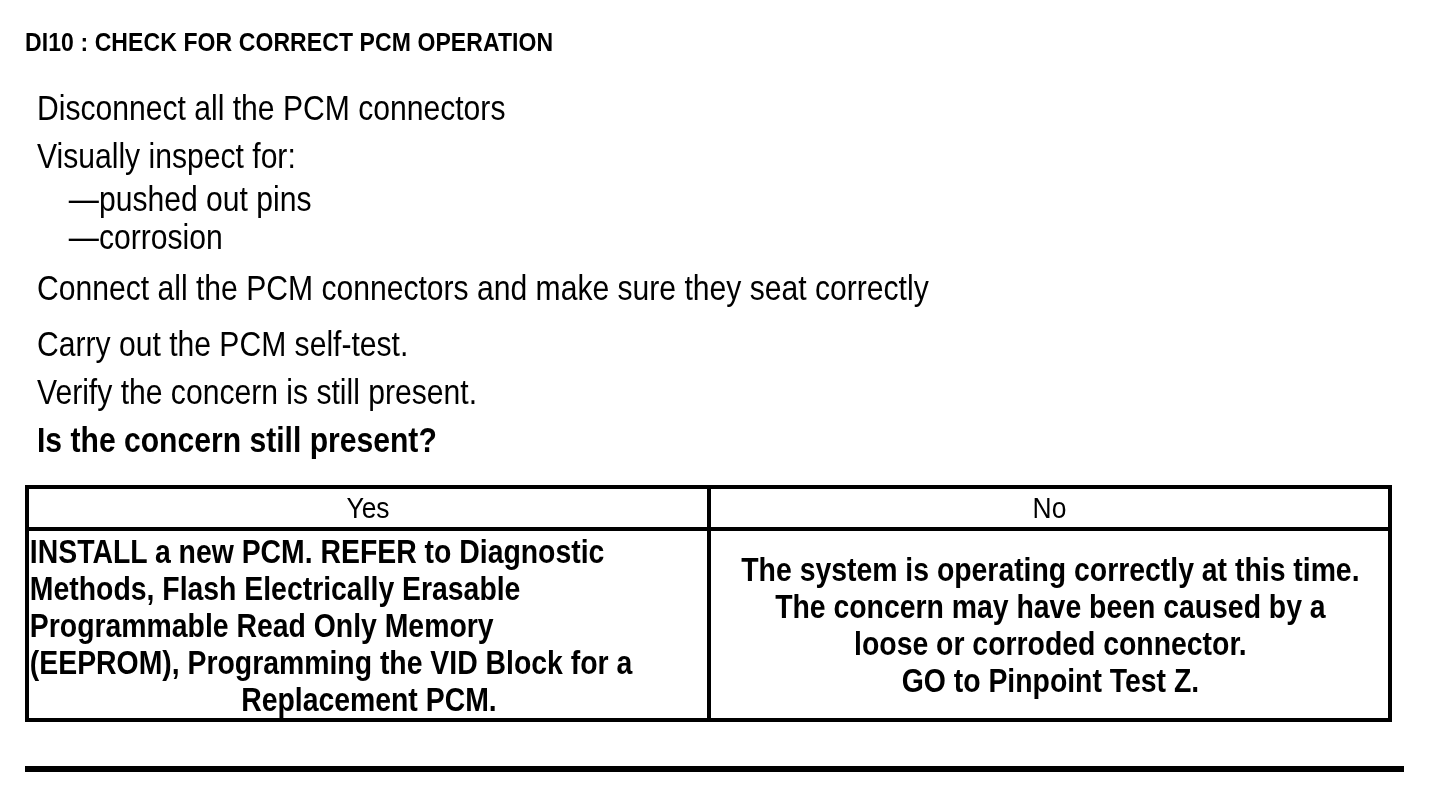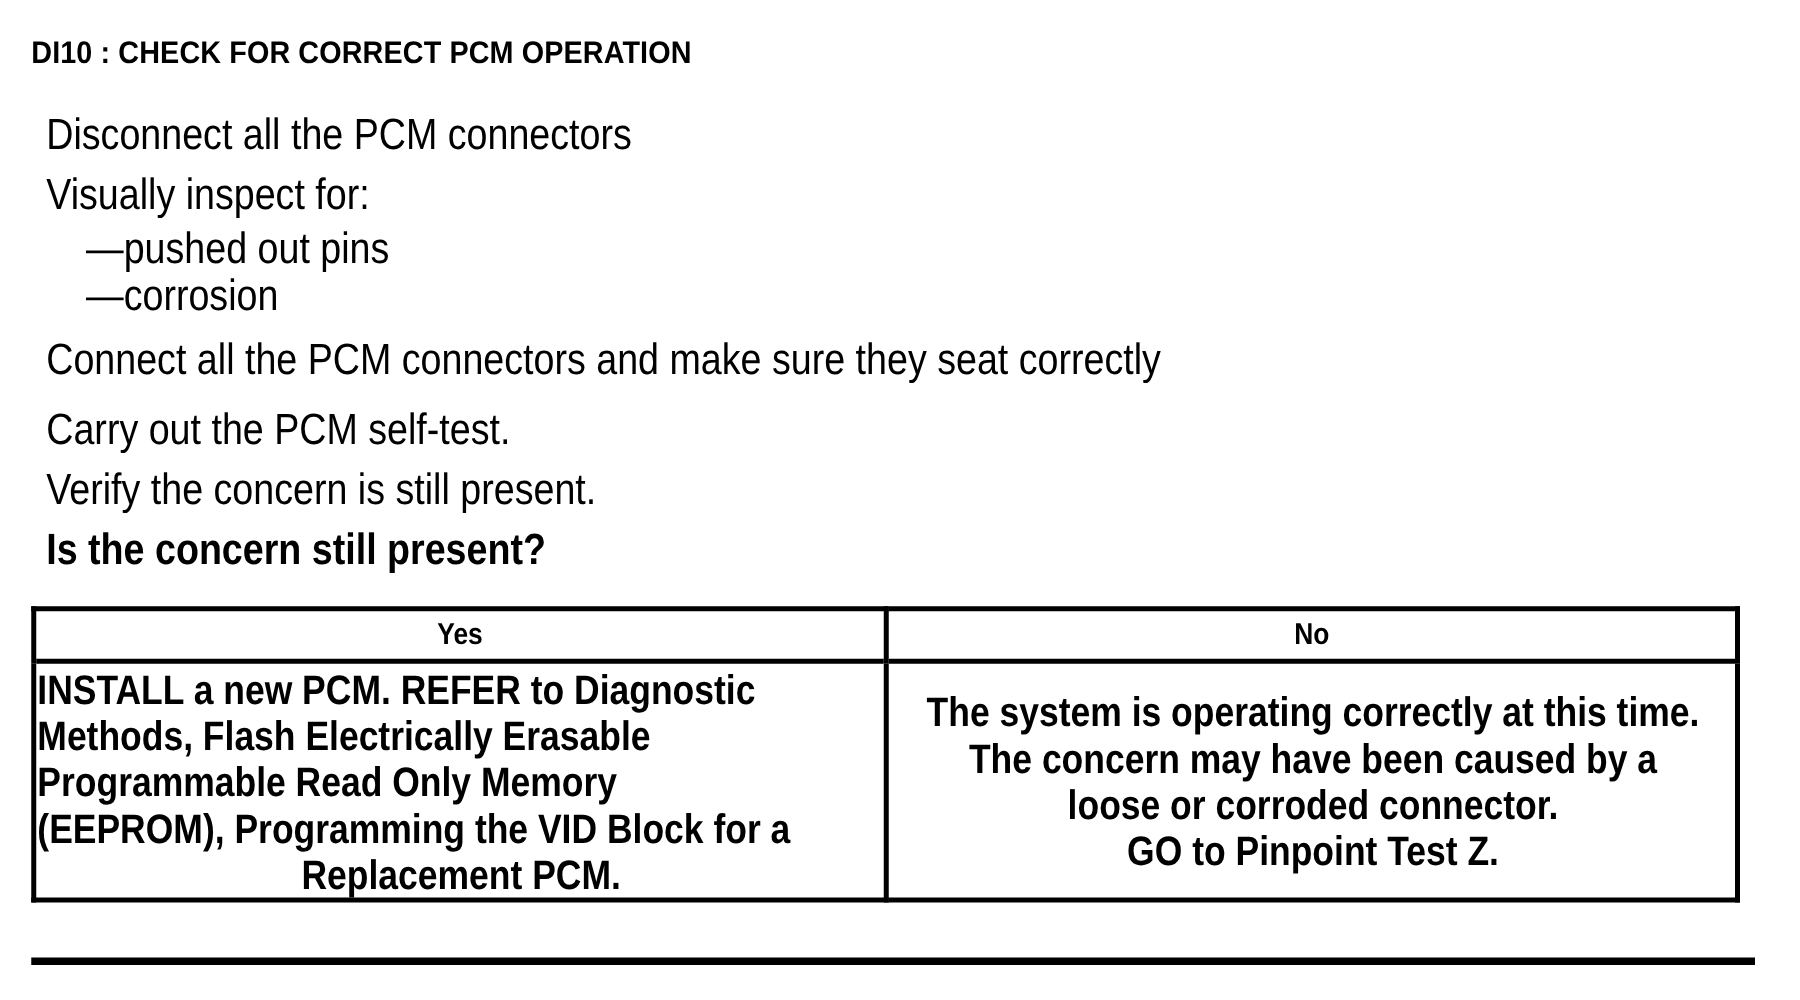--- a/index.html
+++ b/index.html
@@ -77,22 +77,22 @@
   }
   .decision-table td,
   .decision-table th {
     border: 4px solid #000000;
     padding: 0;
     vertical-align: top;
   }
   .decision-table thead th {
     border-bottom-width: 3px;
     height: 38px;
-    font-size: 24px;
-    font-weight: bold;
+    font-size: 30px;
+    font-weight: normal;
     text-align: center;
     vertical-align: middle;
     line-height: 38px;
   }
   .hdr-inner {
     display: block;
     transform: scaleX(0.88);
     transform-origin: center center;
   }
   .col-yes { width: 682px; }

